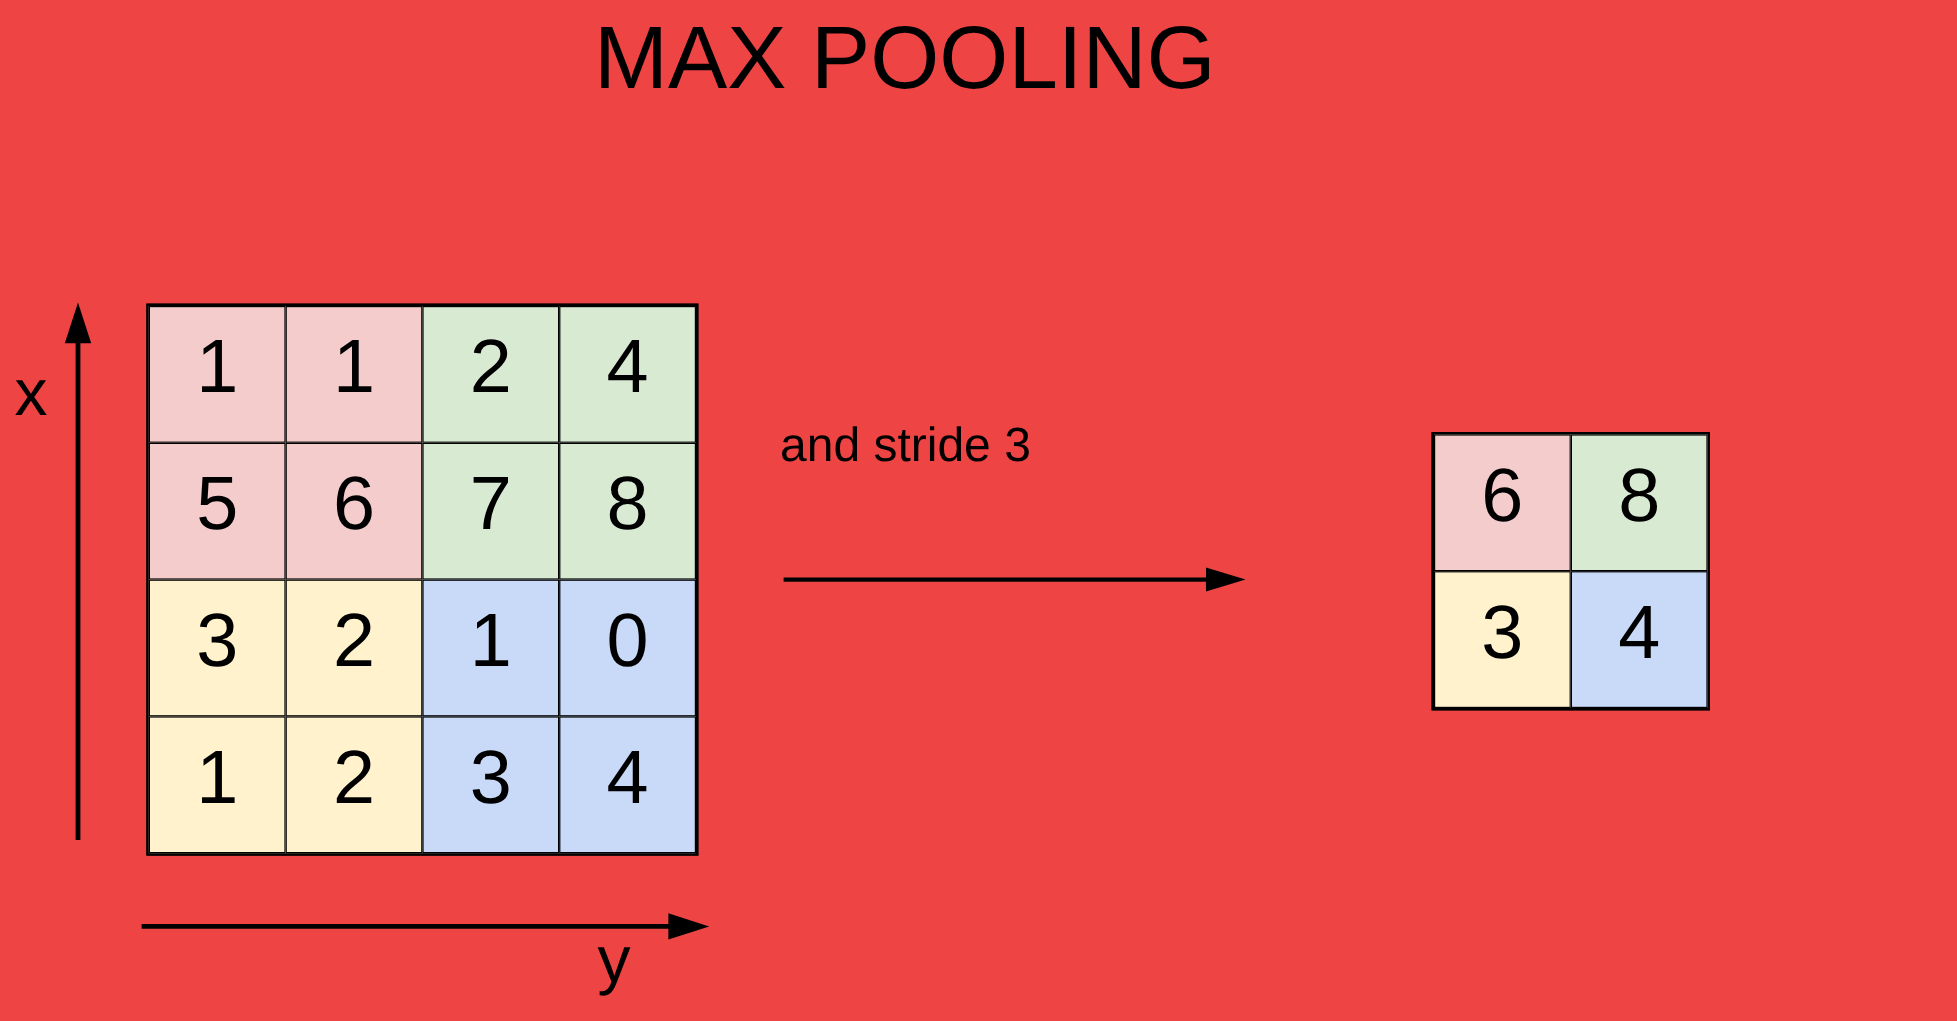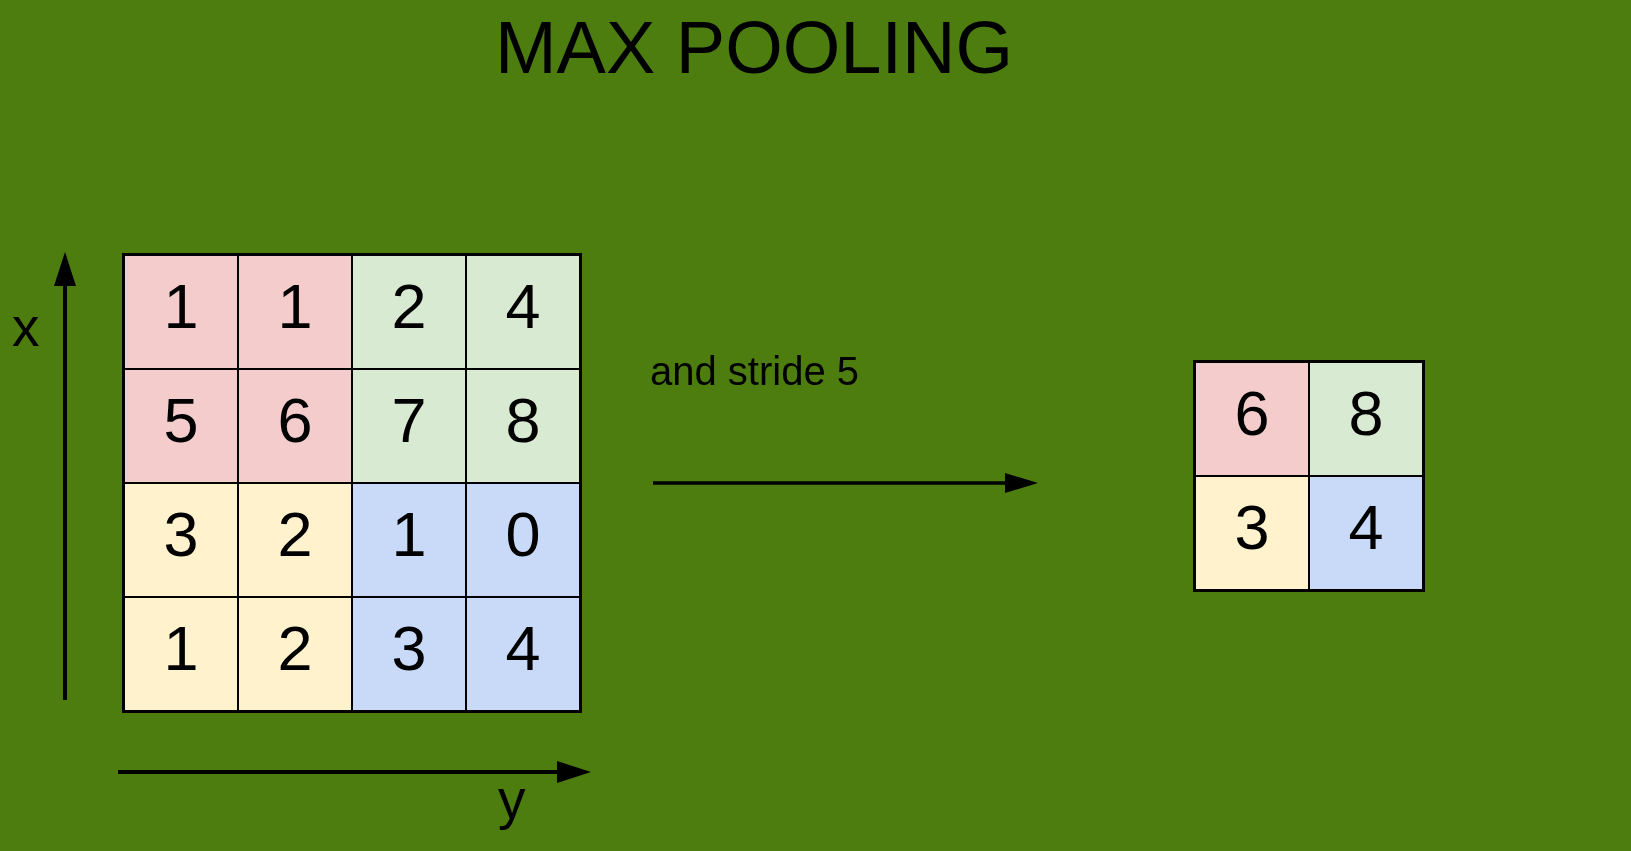--- a/index.html
+++ b/index.html
@@ -8,21 +8,21 @@
     background: #ffffff;
   }
   body {
     font-family: "Liberation Sans", "DejaVu Sans", sans-serif;
     color: #000000;
   }
   .canvas {
     position: relative;
     width: 1631px;
     height: 851px;
-    background: #4d7c0f;
+    background: #ef4444;
     overflow: hidden;
   }
   .title {
     position: absolute;
     top: 4px;
     left: 0;
     width: 1508px;
     text-align: center;
     font-size: 74px;
     line-height: 1.2;
@@ -133,21 +133,21 @@
     <div class="cell" style="background-color: rgb(201, 218, 248);">4</div>
   </div>
 
   <svg class="arrow-svg y-axis" width="480" height="34" viewBox="0 0 480 34">
     <line x1="3" y1="16" x2="446" y2="16" stroke="#000000" stroke-width="4"></line>
     <polygon points="476,16 442,5 442,27" fill="#000000"></polygon>
   </svg>
   <div class="axis-label y">y</div>
 
   <div class="op-text">
-    <div>and stride 5</div>
+    <div>and stride 3</div>
   </div>
 
   <svg class="arrow-svg pool" width="400" height="30" viewBox="0 0 400 30">
     <line x1="3" y1="15" x2="358" y2="15" stroke="#000000" stroke-width="3.5"></line>
     <polygon points="388,15 355,5 355,25" fill="#000000"></polygon>
   </svg>
 
   <div class="grid output">
     <div class="cell" style="background-color: rgb(244, 204, 204);">6</div>
     <div class="cell" style="background-color: rgb(217, 234, 211);">8</div>

